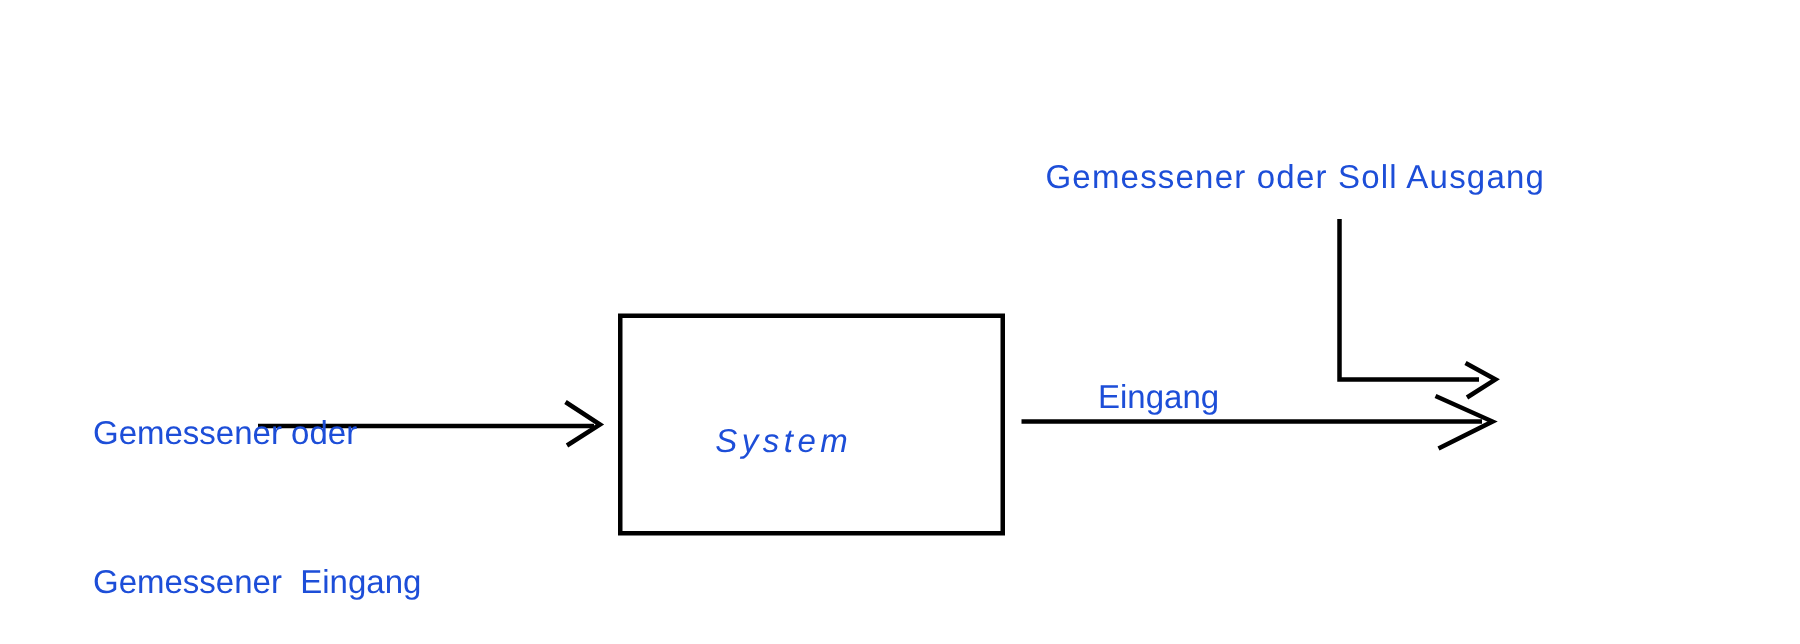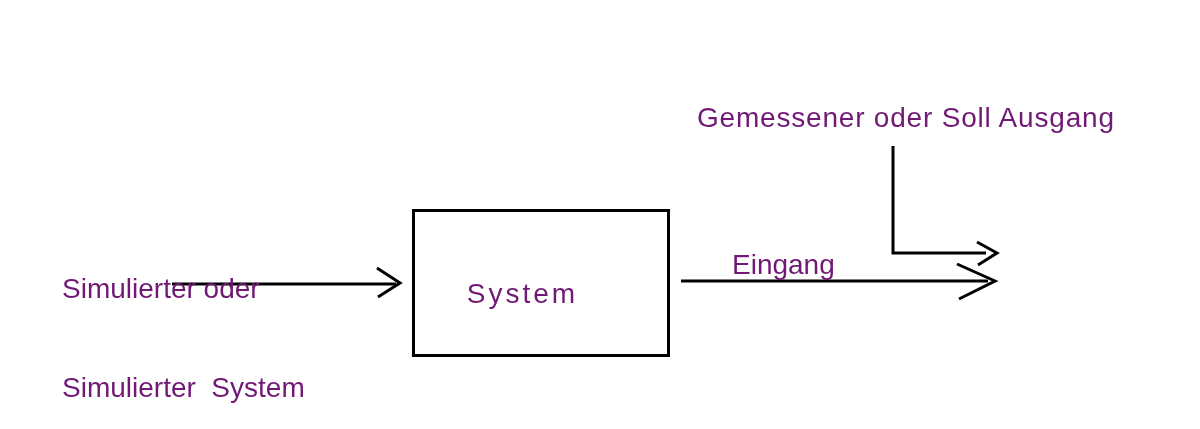--- a/index.html
+++ b/index.html
@@ -26,35 +26,36 @@
   .lines-svg path, .lines-svg rect {
     stroke: #000000;
     stroke-width: 3;
     fill: none;
     stroke-linejoin: miter;
     stroke-linecap: butt;
   }
   .lines-svg rect { fill: #ffffff; }
   .label {
     position: absolute;
-    font-size: 28px;
+    font-size: 22px;
     line-height: 33px;
-    color: #701a75;
+    color: #1d4ed8;
     white-space: pre;
   }
   .input-label {
     left: 62px;
     top: 206px;
   }
   .system-label {
     left: 412px;
     top: 277px;
     width: 221px;
     text-align: center;
     letter-spacing: 3px;
+    font-style: italic;
   }
   .output-label {
     left: 732px;
     top: 248px;
   }
   .reference-label {
     left: 697px;
     top: 101px;
     letter-spacing: 0.8px;
   }
@@ -78,22 +79,22 @@
       <path d="M957,264 L995,281 L959,299"></path>
     </g>
 
     <g>
       <path d="M893,146 V253 H986"></path>
       <path d="M977,242 L997,253 L978,265"></path>
     </g>
   </svg>
 
   <div class="label input-label">
-    <div>Simulierter oder</div>
-    <div>Simulierter  System</div>
+    <div>Gemessener oder</div>
+    <div>Gemessener  Eingang</div>
   </div>
 
   <div class="label system-label">System</div>
 
   <div class="label output-label">Eingang</div>
 
   <div class="label reference-label">Gemessener oder Soll Ausgang</div>
 
 </div>
 

